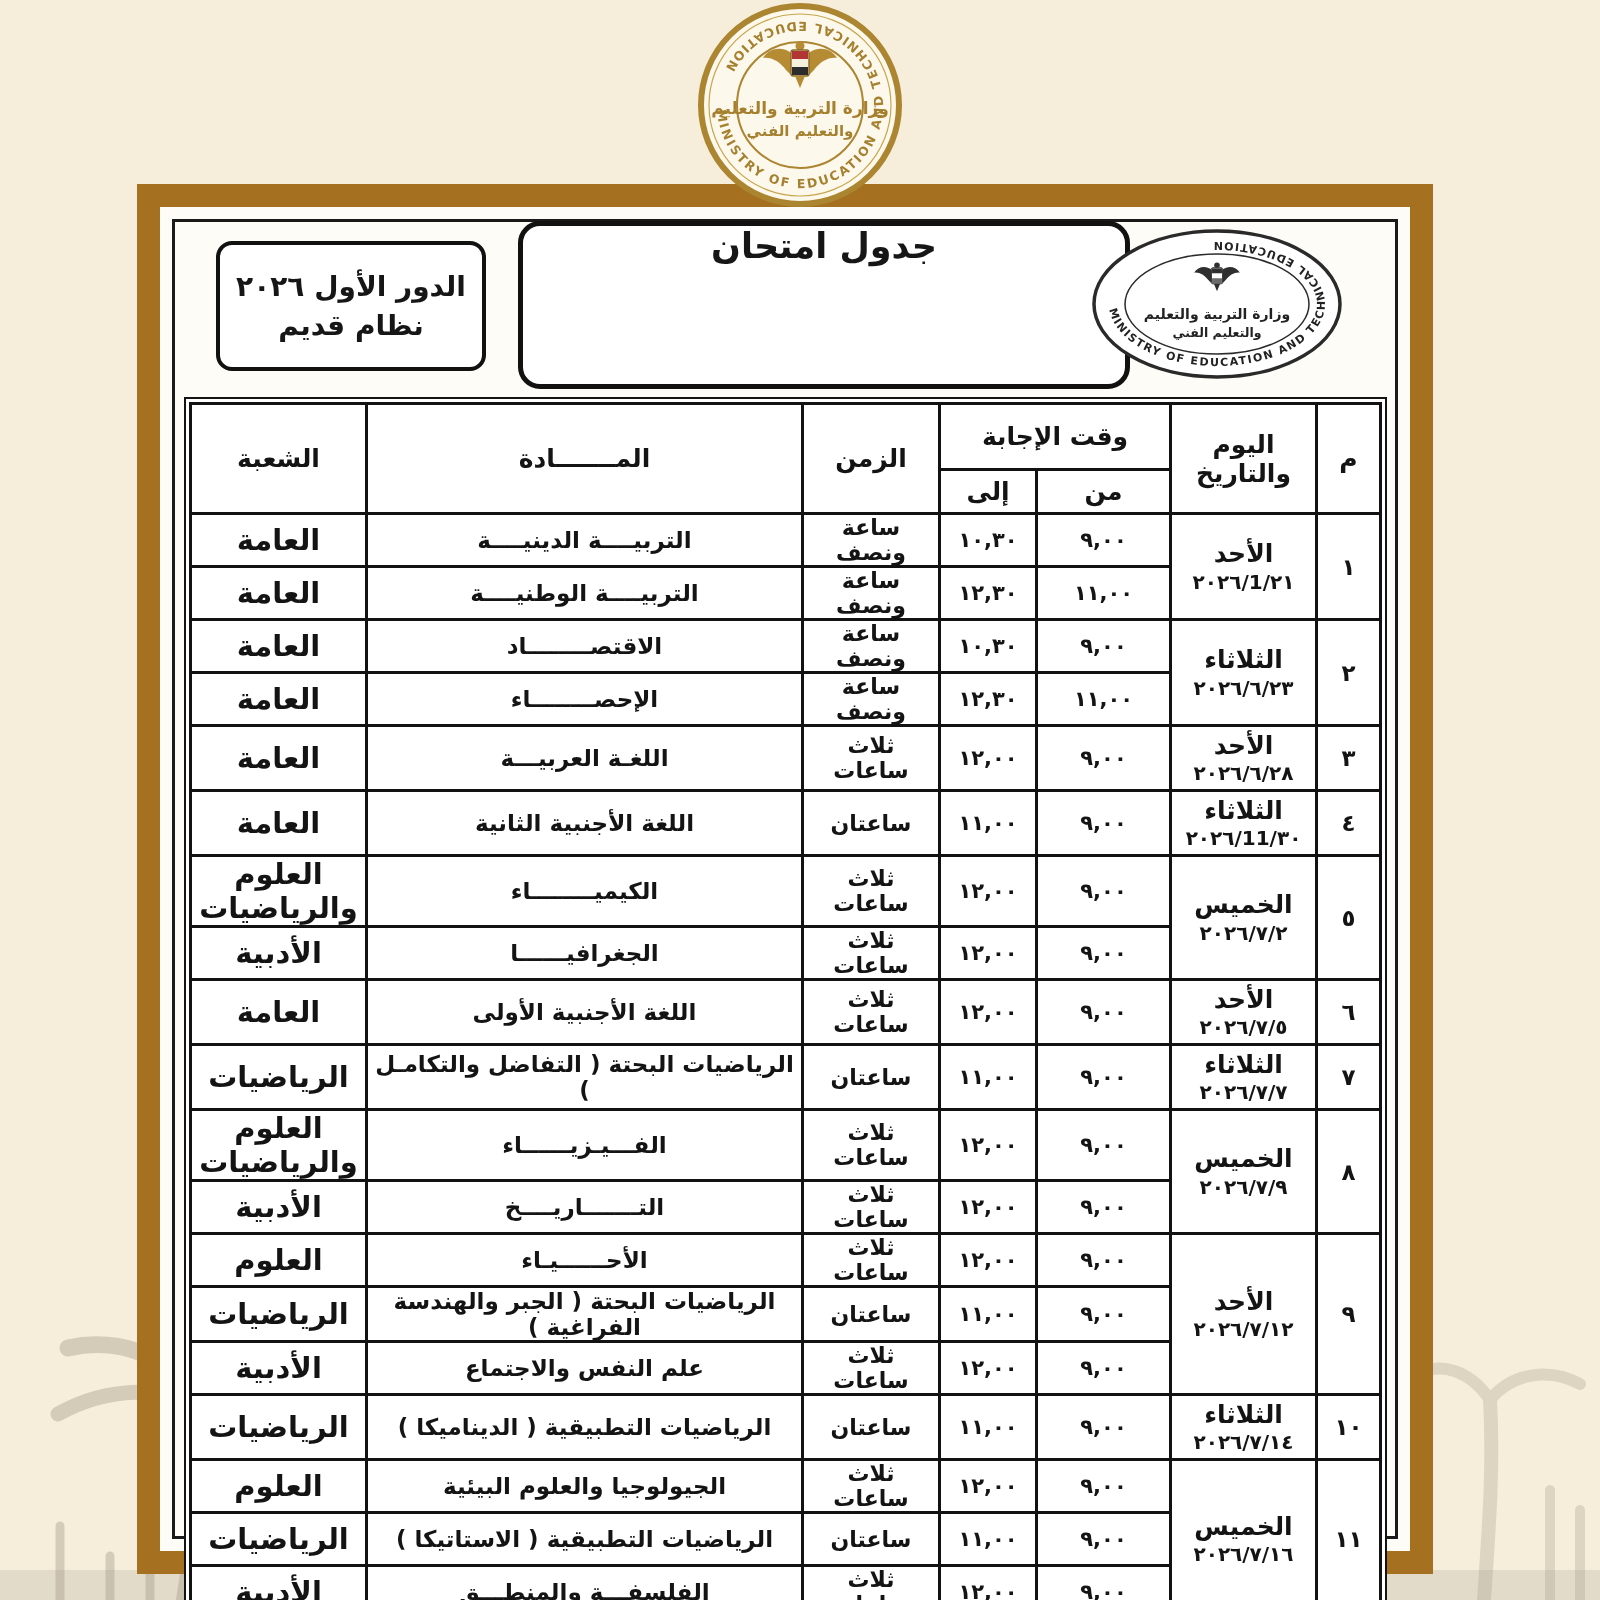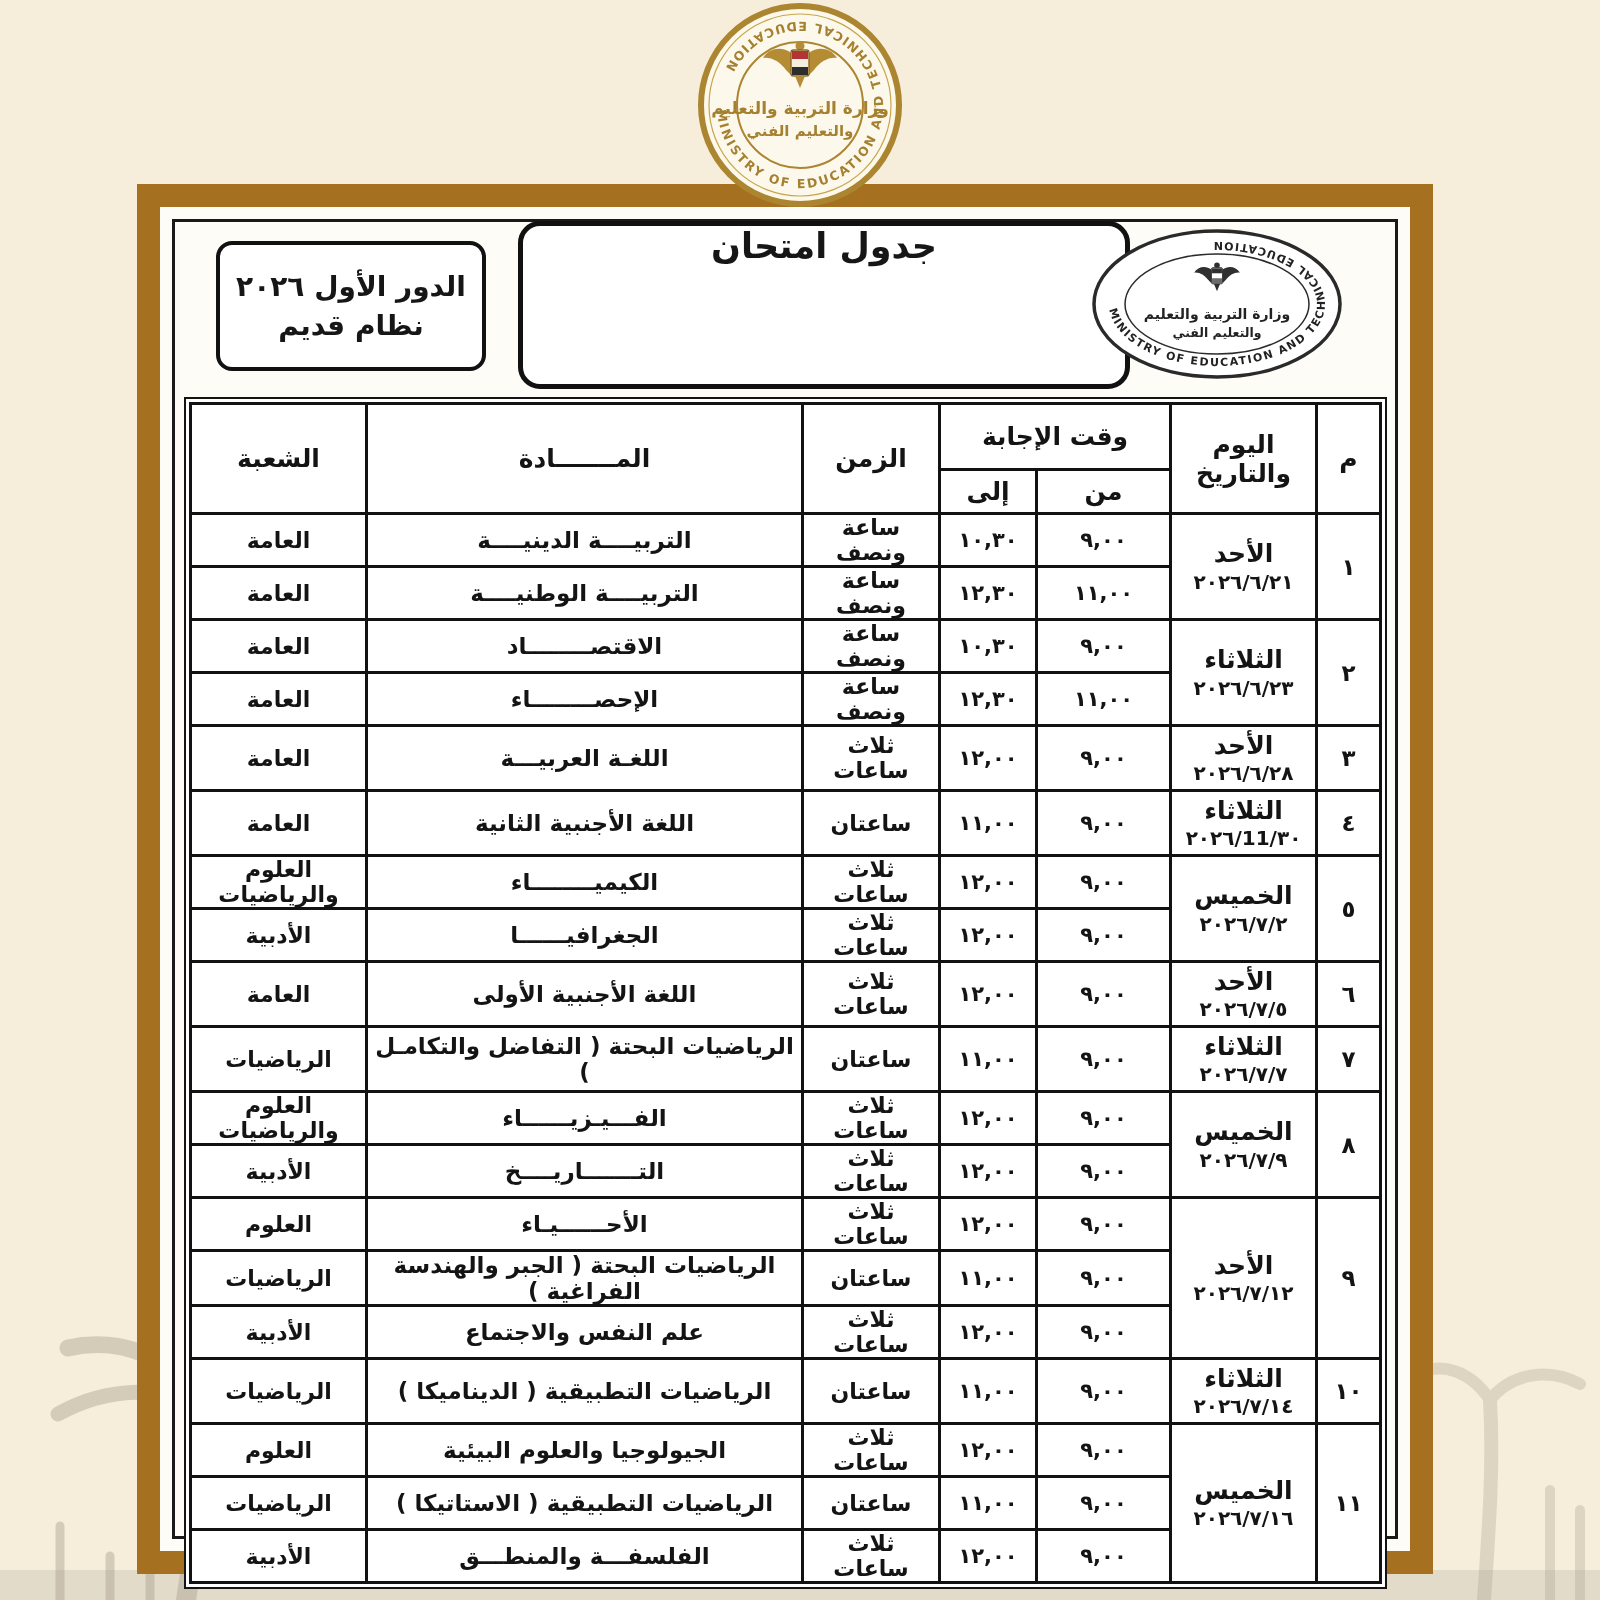--- a/index.html
+++ b/index.html
@@ -54,21 +54,21 @@
   table.exam th,table.exam td{
     border:3px solid #121212;text-align:center;vertical-align:middle;
     font-weight:bold;color:#141414;padding:0 2px;overflow:hidden;
   }
   thead tr.h1{height:66px;}
   thead tr.h2{height:44px;}
   thead th{font-size:25px;}
   tr.row-multi td{height:50px;}
   tr.row-single td{height:62px;}
   td.c-subj{font-size:23px;margin-left:12px;}
-  td.c-branch{font-size:22px;}
+  td.c-branch{font-size:29px;}
   td.c-dur{font-size:22px;}
   td.c-time{font-size:21px;}
   td.c-no{font-size:23px;}
   td.c-day{line-height:1.25;}
   .day-name{font-size:25px;font-weight:bold;}
   .day-date{font-size:20px;font-weight:bold;}
   .num{direction:ltr;unicode-bidi:isolate;}
 </style>
 </head>
 <body>
@@ -171,21 +171,21 @@
           <tr class="h2">
             <th>من</th>
             <th>إلى</th>
           </tr>
         </thead>
         <tbody>
             <tr class="row-multi">
               <td rowspan="2" class="c-no num">١</td>
               <td rowspan="2" class="c-day">
                 <div class="day-name">الأحد</div>
-                <div class="day-date num">٢٠٢٦/٦/٢١</div>
+                <div class="day-date num">٢٠٢٦/1/٢١</div>
               </td>
               <td class="c-time num">٩,٠٠</td>
               <td class="c-time num">١٠,٣٠</td>
               <td class="c-dur">ساعة ونصف</td>
               <td class="c-subj">التربيــــة الدينيــــة</td>
               <td class="c-branch">العامة</td>
             </tr>
             <tr class="row-multi">
               <td class="c-time num">١١,٠٠</td>
               <td class="c-time num">١٢,٣٠</td>

